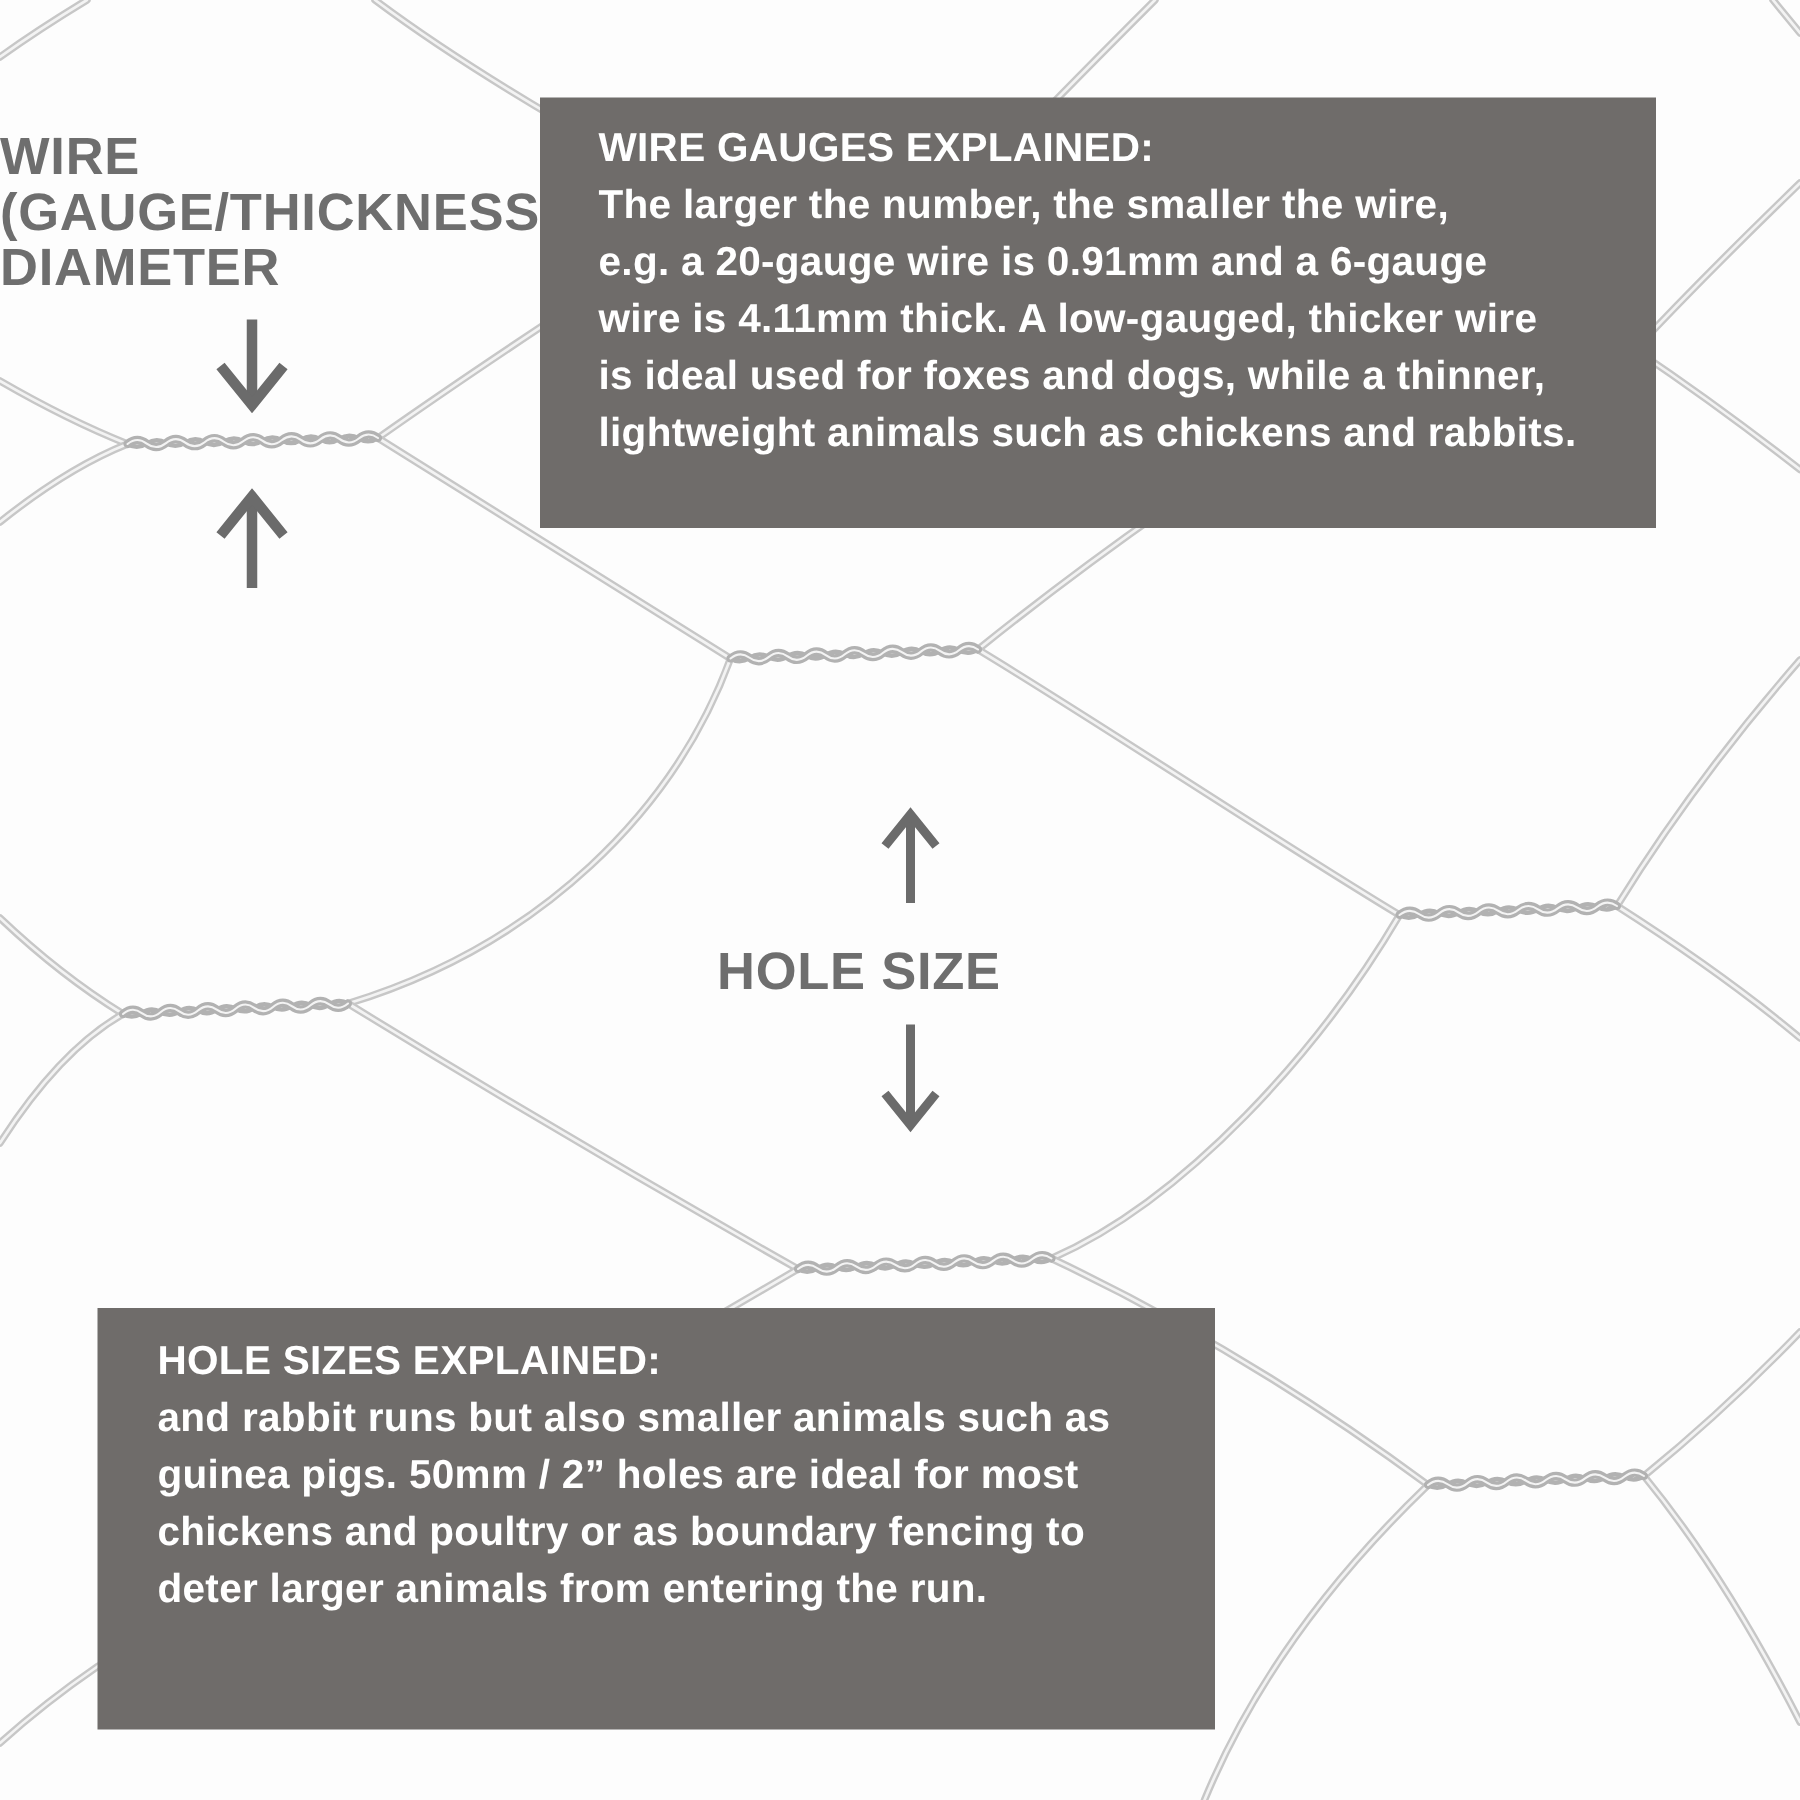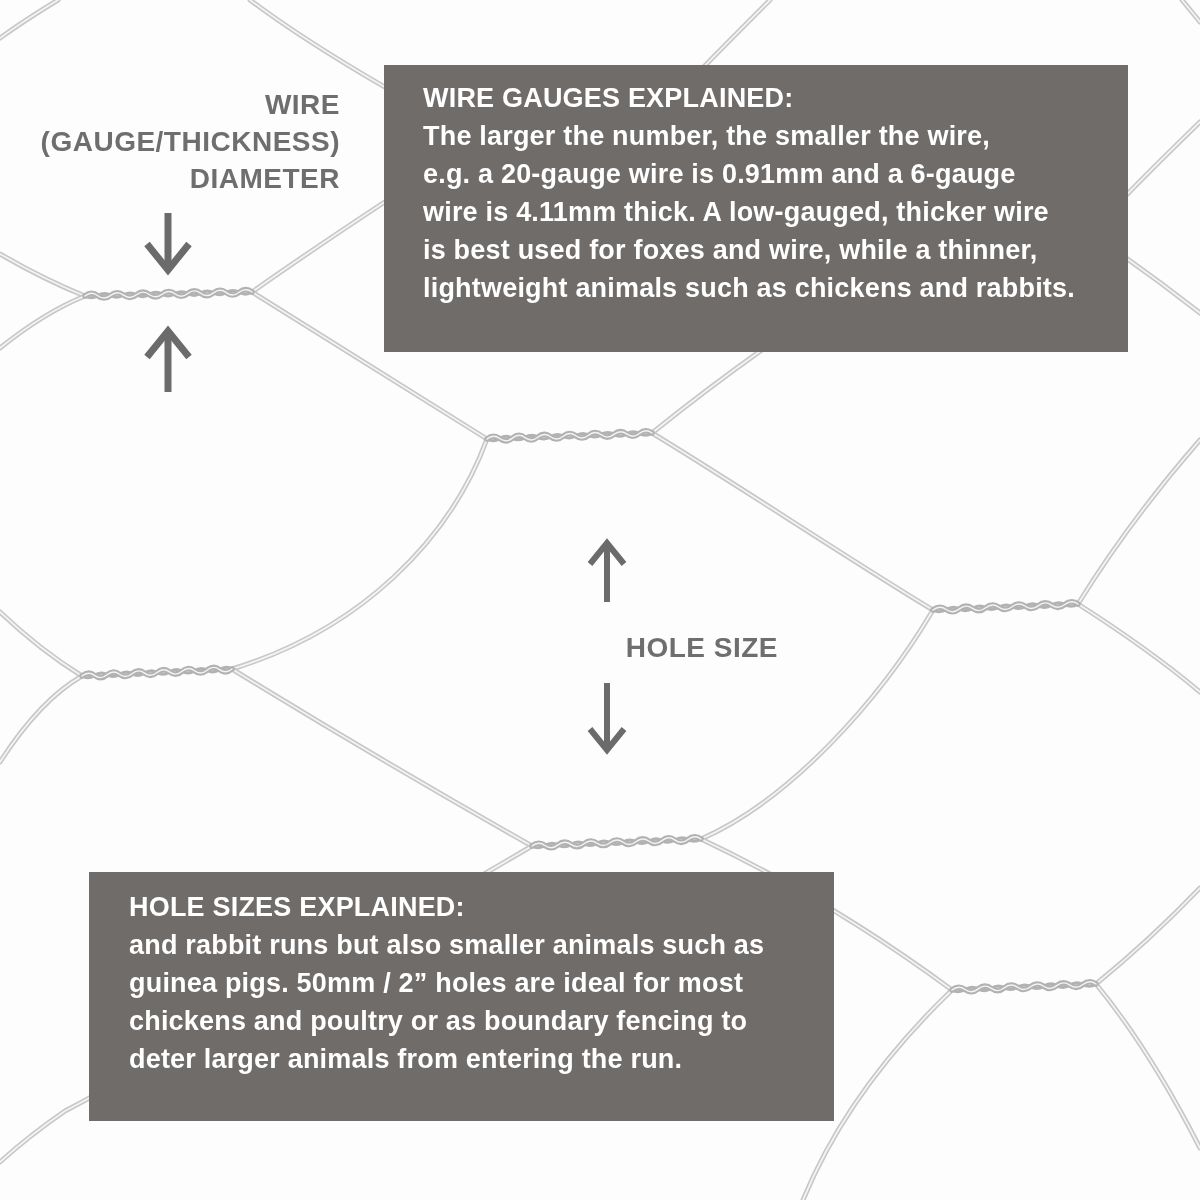--- a/index.html
+++ b/index.html
@@ -3,32 +3,32 @@
 <meta charset="utf-8">
 <style>
   html,body{margin:0;padding:0;background:#fff;}
   #canvas{
     position:relative;width:1200px;height:1200px;overflow:hidden;
     background:#fdfdfd;
     font-family:"Liberation Sans","DejaVu Sans",sans-serif;
   }
   #mesh{position:absolute;left:0;top:0;}
   .big-label{
-    position:absolute;text-align:right;font-weight:bold;
-    font-size:28px;line-height:37px;letter-spacing:0.5px;
+    position:absolute;text-align:left;font-weight:bold;
+    font-size:35px;line-height:37px;letter-spacing:0.5px;
     color:var(--label);
   }
   #wire-diameter-label{left:0;top:86px;width:340px;}
   #hole-size-label{left:478px;top:629px;width:300px;}
   .panel{
     position:absolute;background:var(--panel);color:#fff;
-    font-weight:bold;letter-spacing:0.2px;margin-left:24px;
+    font-weight:bold;letter-spacing:0.2px;
   }
   #panel-wire-gauges{left:360px;top:65px;width:744px;height:287px;padding:14px 0 0 39px;box-sizing:border-box;}
-  #panel-hole-sizes{left:65px;top:872px;width:745px;height:249px;padding:16px 0 0 40px;box-sizing:border-box;}
+  #panel-hole-sizes{left:65px;top:872px;width:745px;height:281px;padding:16px 0 0 40px;box-sizing:border-box;}
   .panel-title,.panel-line{
     font-size:27px;line-height:38px;white-space:nowrap;
   }
 </style>
 </head>
 <body>
 
 <div id="canvas" style="--panel: #6f6c6a; --label: #6e6e6e; background: rgb(253, 253, 253);">
 
   <svg id="mesh" width="1200" height="1200" viewBox="0 0 1200 1200">
@@ -134,21 +134,21 @@
         <path d="M 590 729 L 607 750 L 624 729" fill="none" stroke="#6b6b6b" stroke-width="6" stroke-linejoin="miter"></path>
       </g>
     </svg>
 
   <div class="panel" id="panel-wire-gauges">
     <div class="panel-title">WIRE GAUGES EXPLAINED:</div>
     <div class="panel-body">
         <div class="panel-line">The larger the number, the smaller the wire,</div>
         <div class="panel-line">e.g. a 20-gauge wire is 0.91mm and a 6-gauge</div>
         <div class="panel-line">wire is 4.11mm thick.  A low-gauged, thicker wire</div>
-        <div class="panel-line">is best used for foxes and wire, while a thinner,</div>
+        <div class="panel-line">is ideal used for foxes and dogs, while a thinner,</div>
         <div class="panel-line">lightweight animals such as chickens and rabbits.</div>
       </div>
   </div>
 
   <div class="panel" id="panel-hole-sizes">
     <div class="panel-title">HOLE SIZES EXPLAINED:</div>
     <div class="panel-body">
         <div class="panel-line">and rabbit runs but also smaller animals such as</div>
         <div class="panel-line">guinea pigs.  50mm / 2” holes are ideal for most</div>
         <div class="panel-line">chickens and poultry or as boundary fencing to</div>

